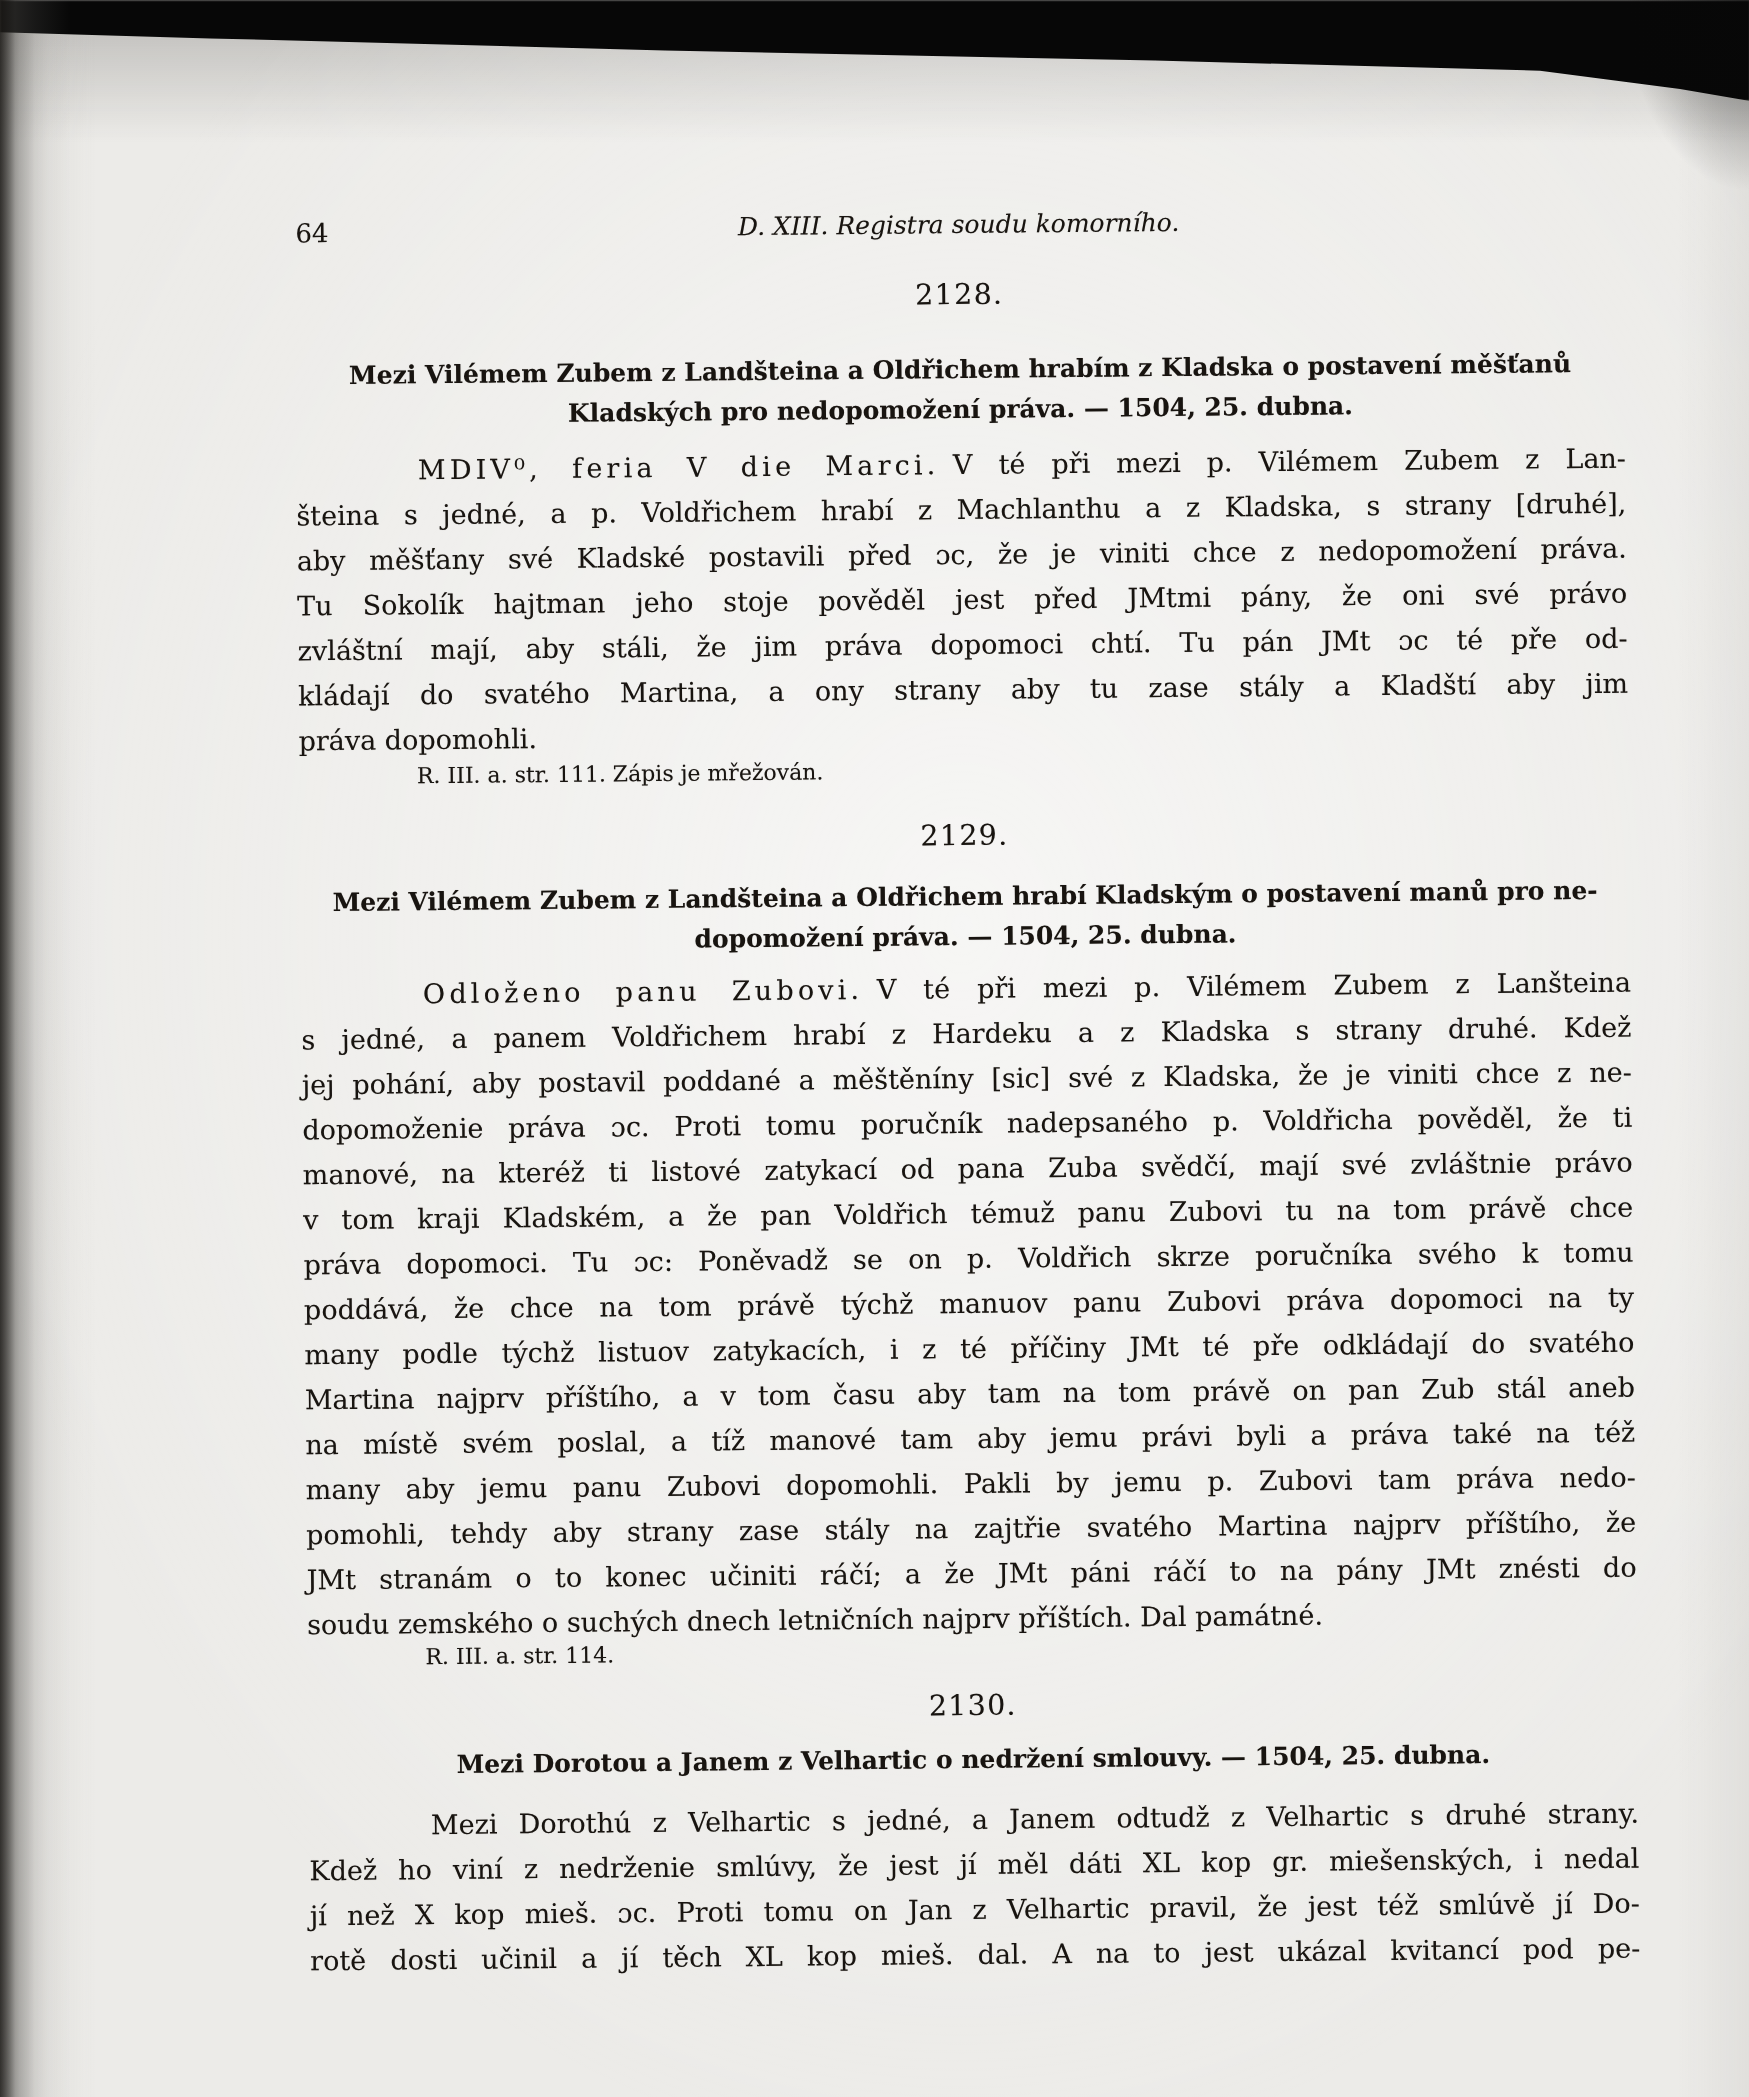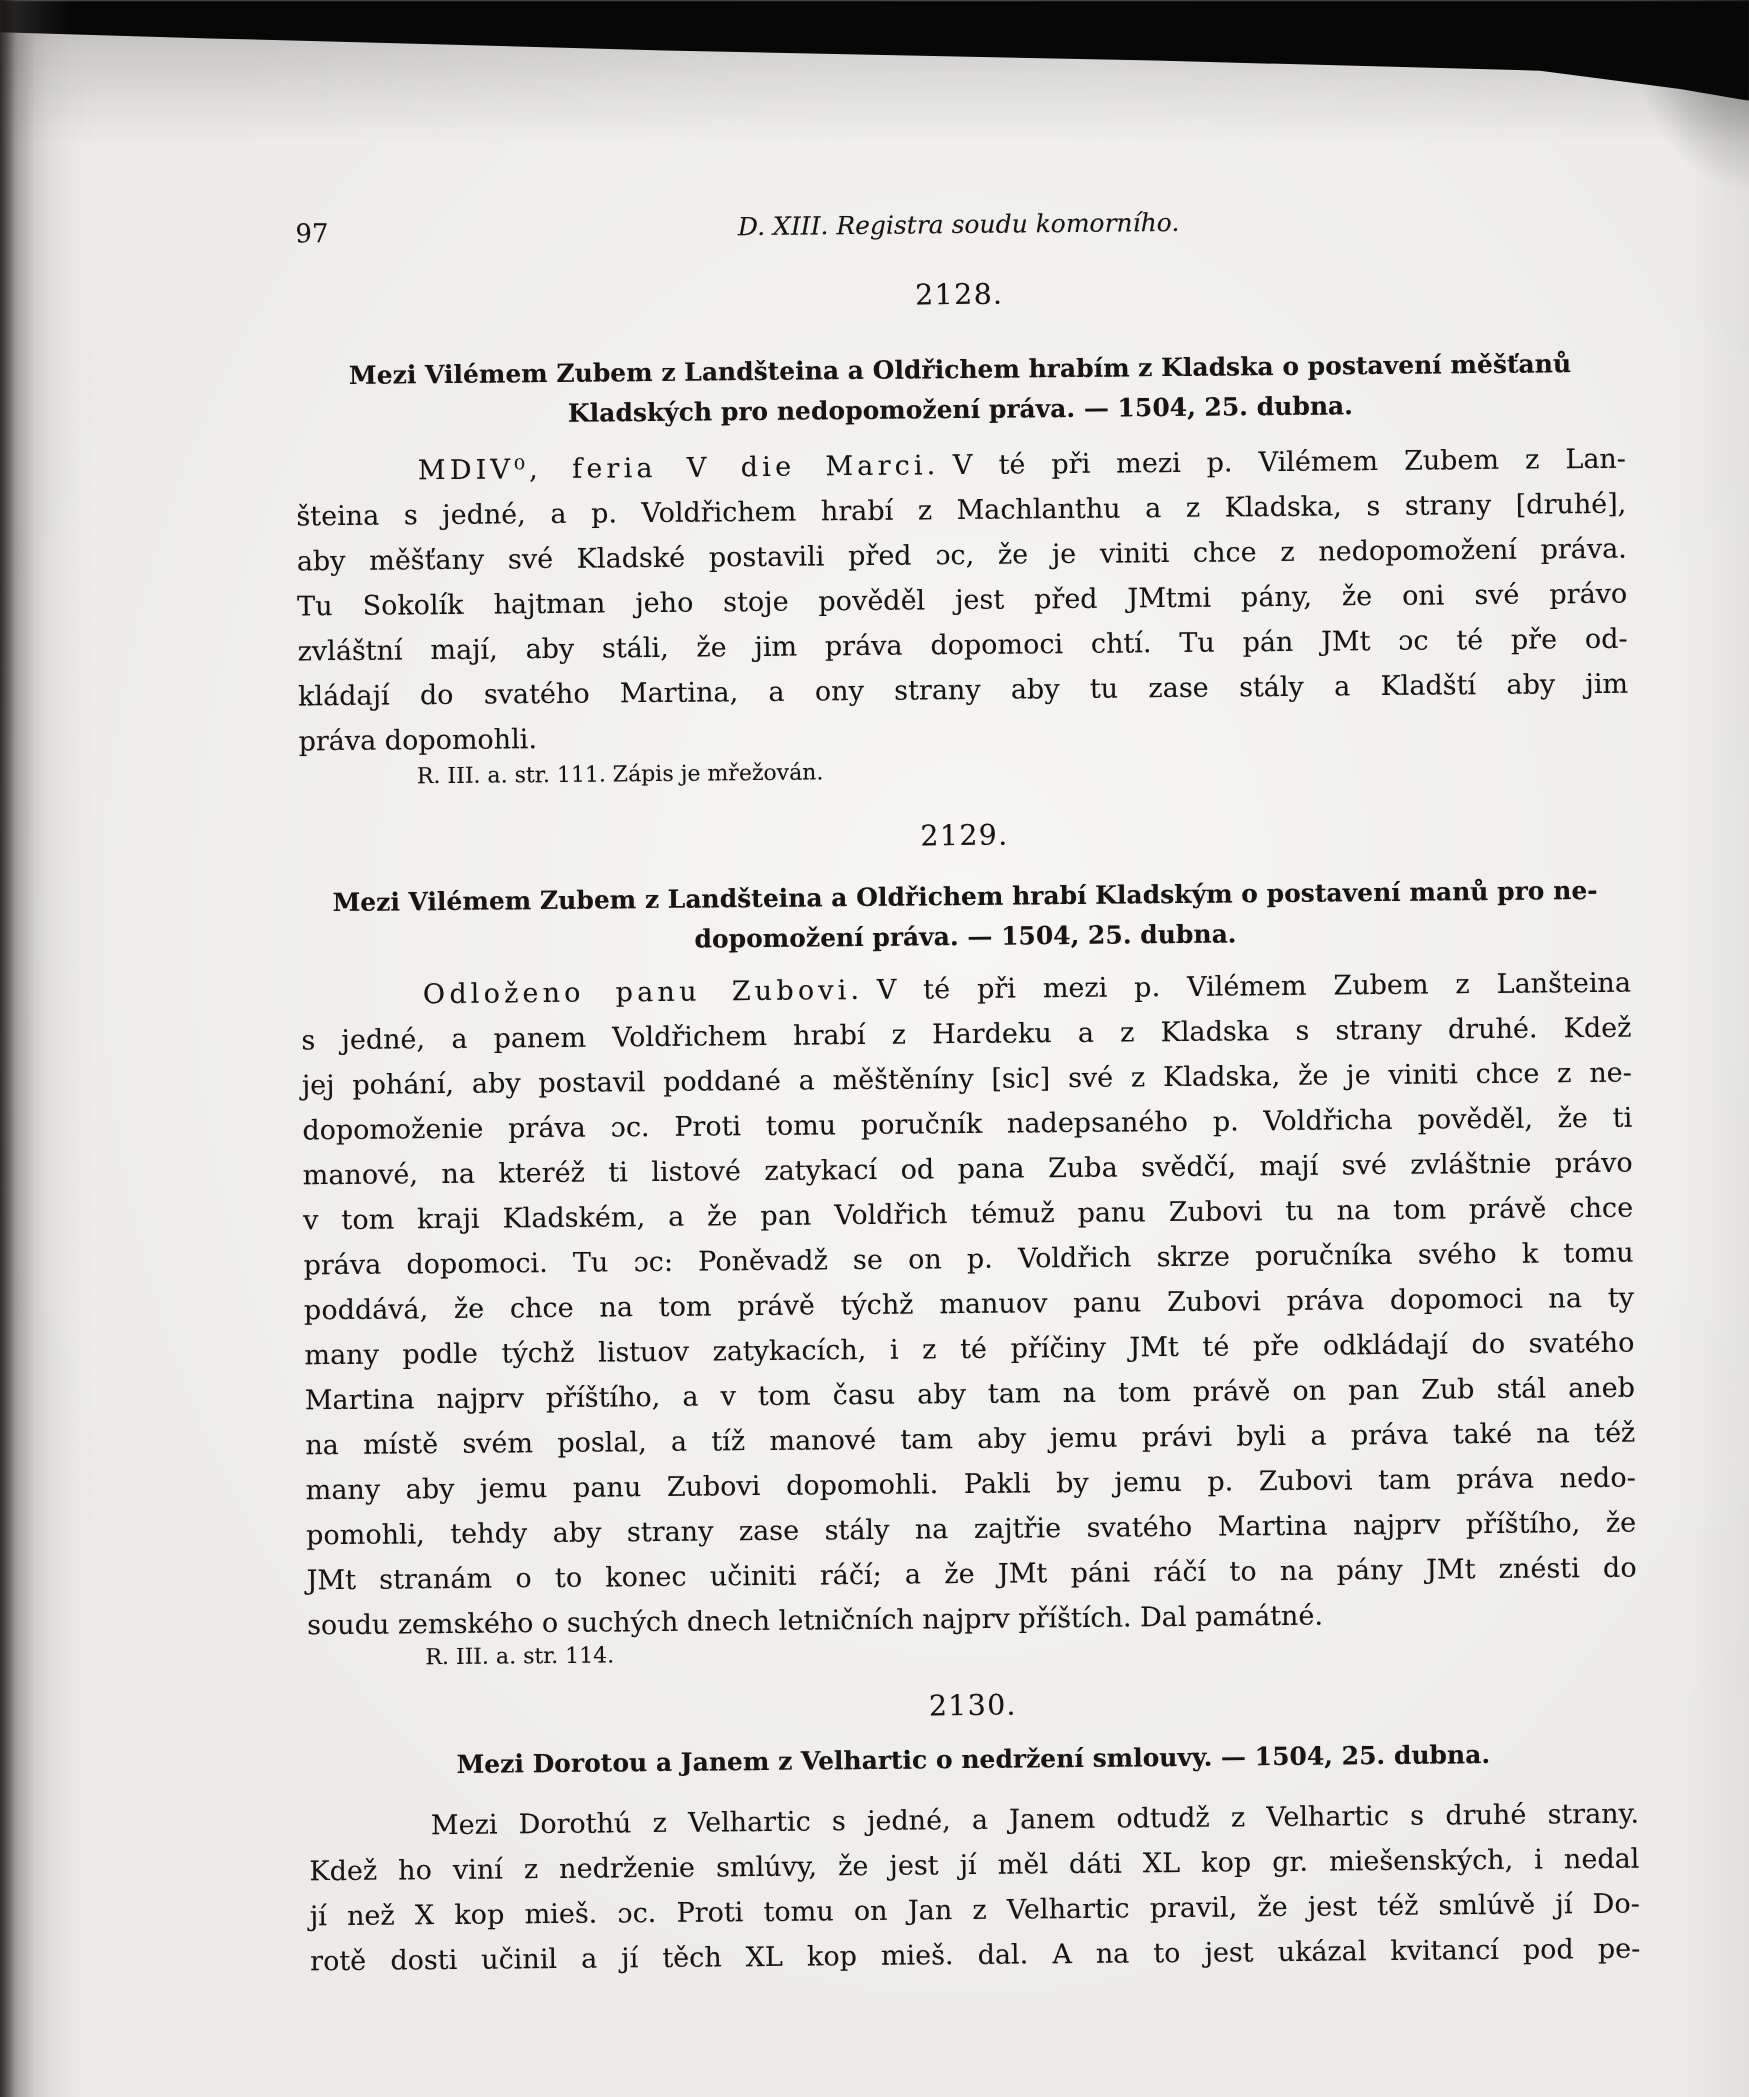--- a/index.html
+++ b/index.html
@@ -64,21 +64,21 @@
 </head>
 <body>
 
 <div class="top-band"></div>
 <div class="tr-corner"></div>
 <div class="left-band"></div>
 
 <div class="text-root">
 
   <div class="running-header">
-    <span class="page-number">97</span>
+    <span class="page-number">64</span>
     <div class="running-title">D. XIII. Registra soudu komorního.</div>
   </div>
 
   <section class="entry" data-entry="0">
       <div class="entry-number">2128.</div>
       <div class="entry-heading">
         <div class="hline">Mezi Vilémem Zubem z Landšteina a Oldřichem hrabím z Kladska o postavení měšťanů</div>
         <div class="hline">Kladských pro nedopomožení práva. — 1504, 25. dubna.</div>
       </div>
       <div class="entry-body">

